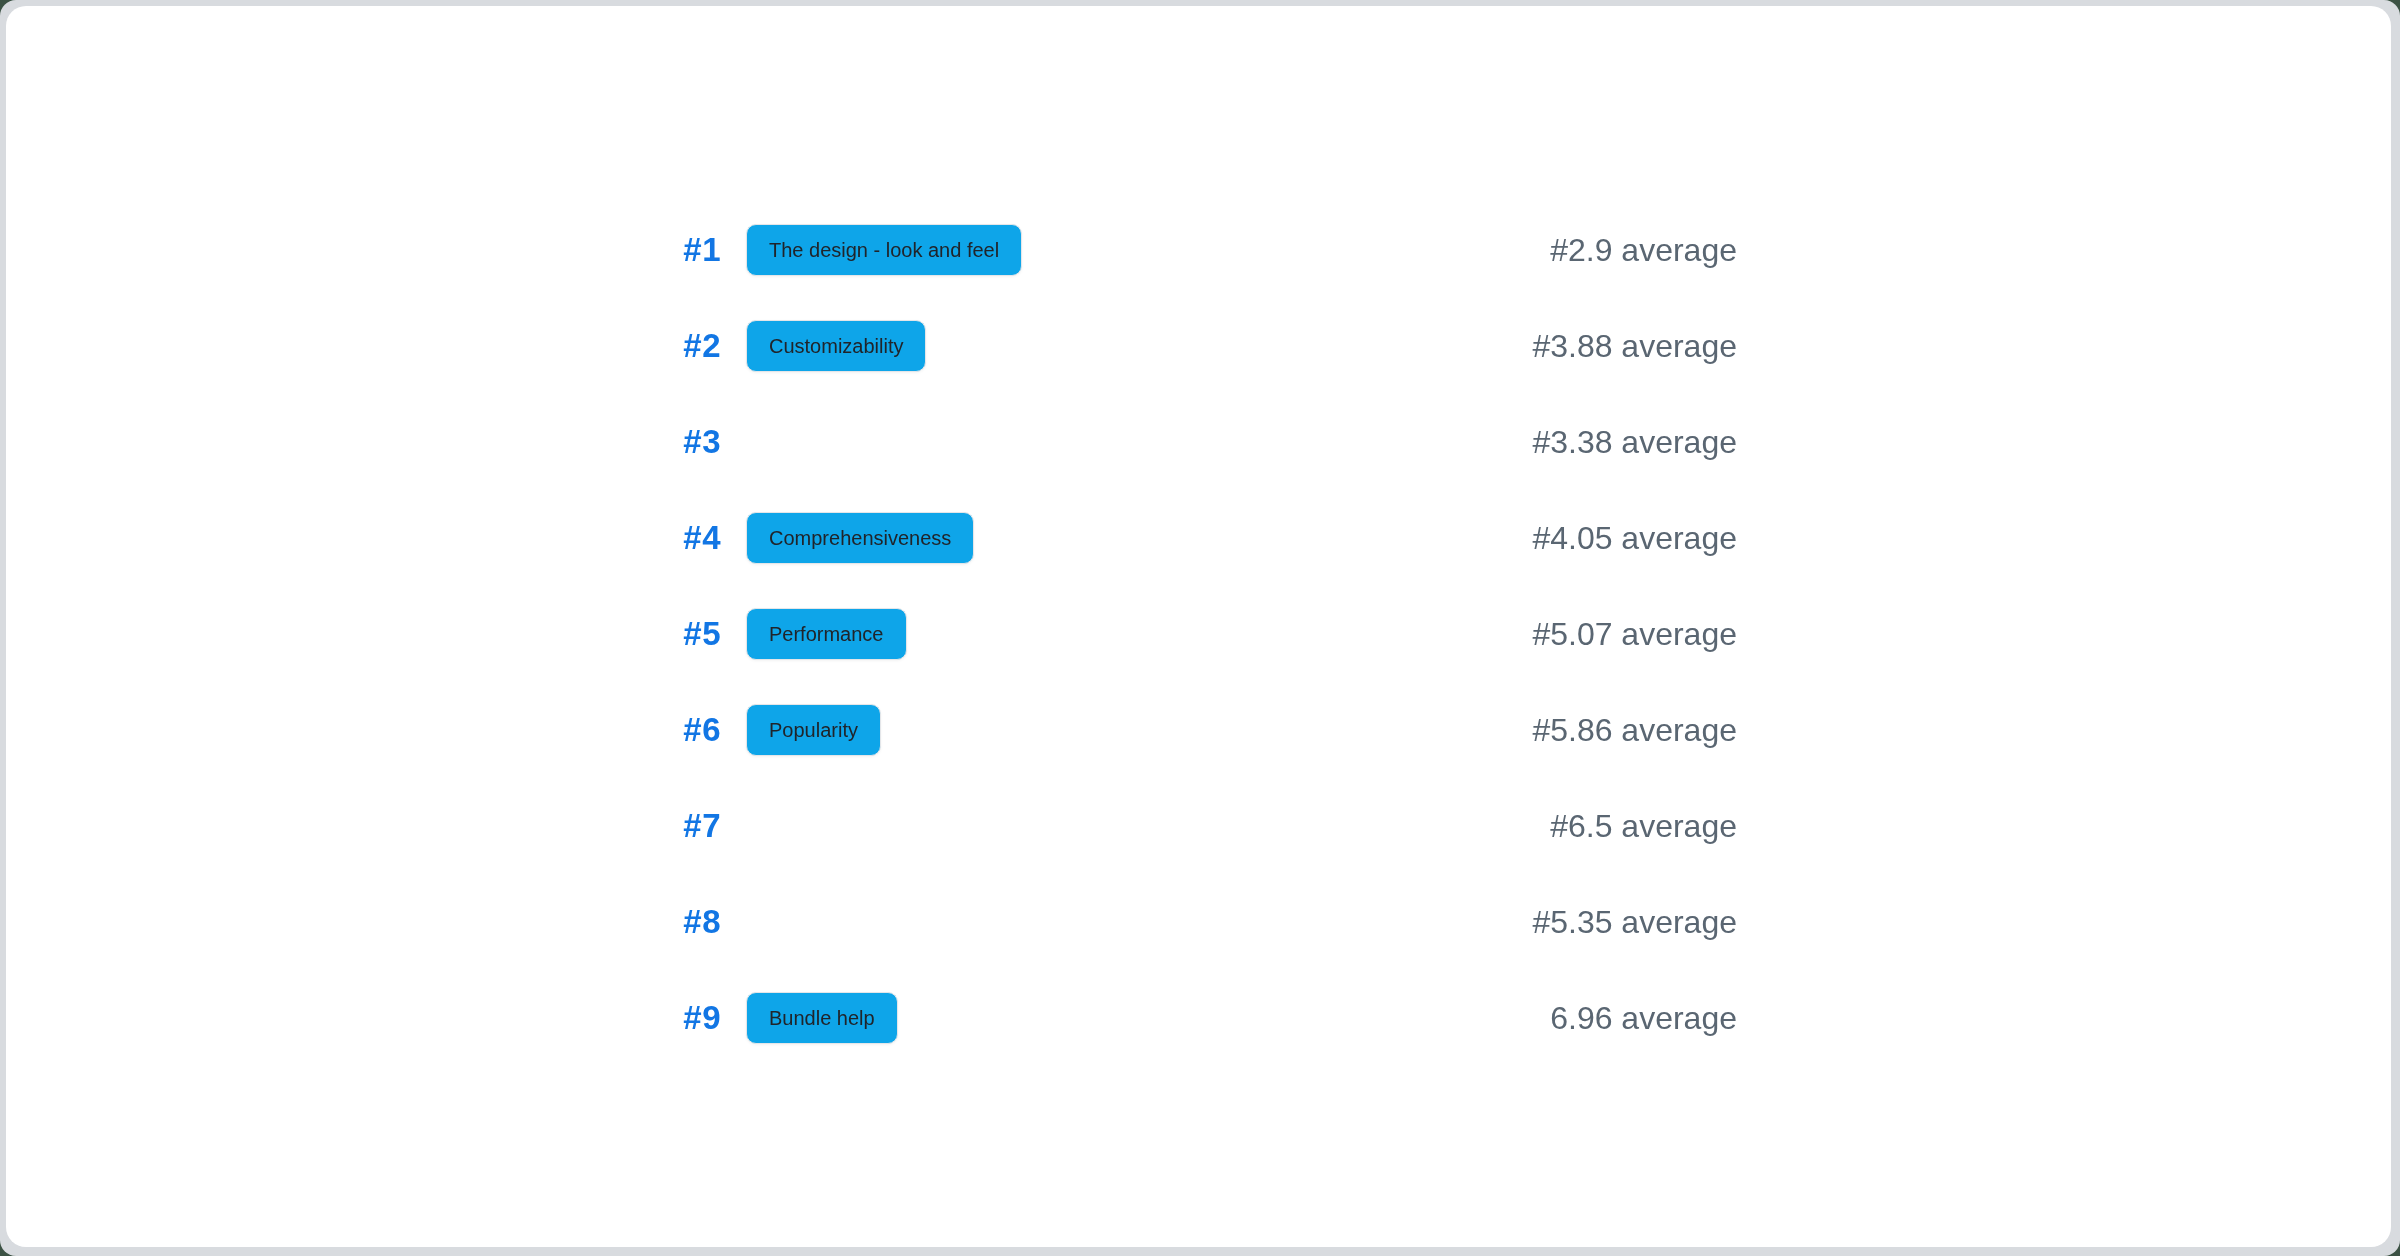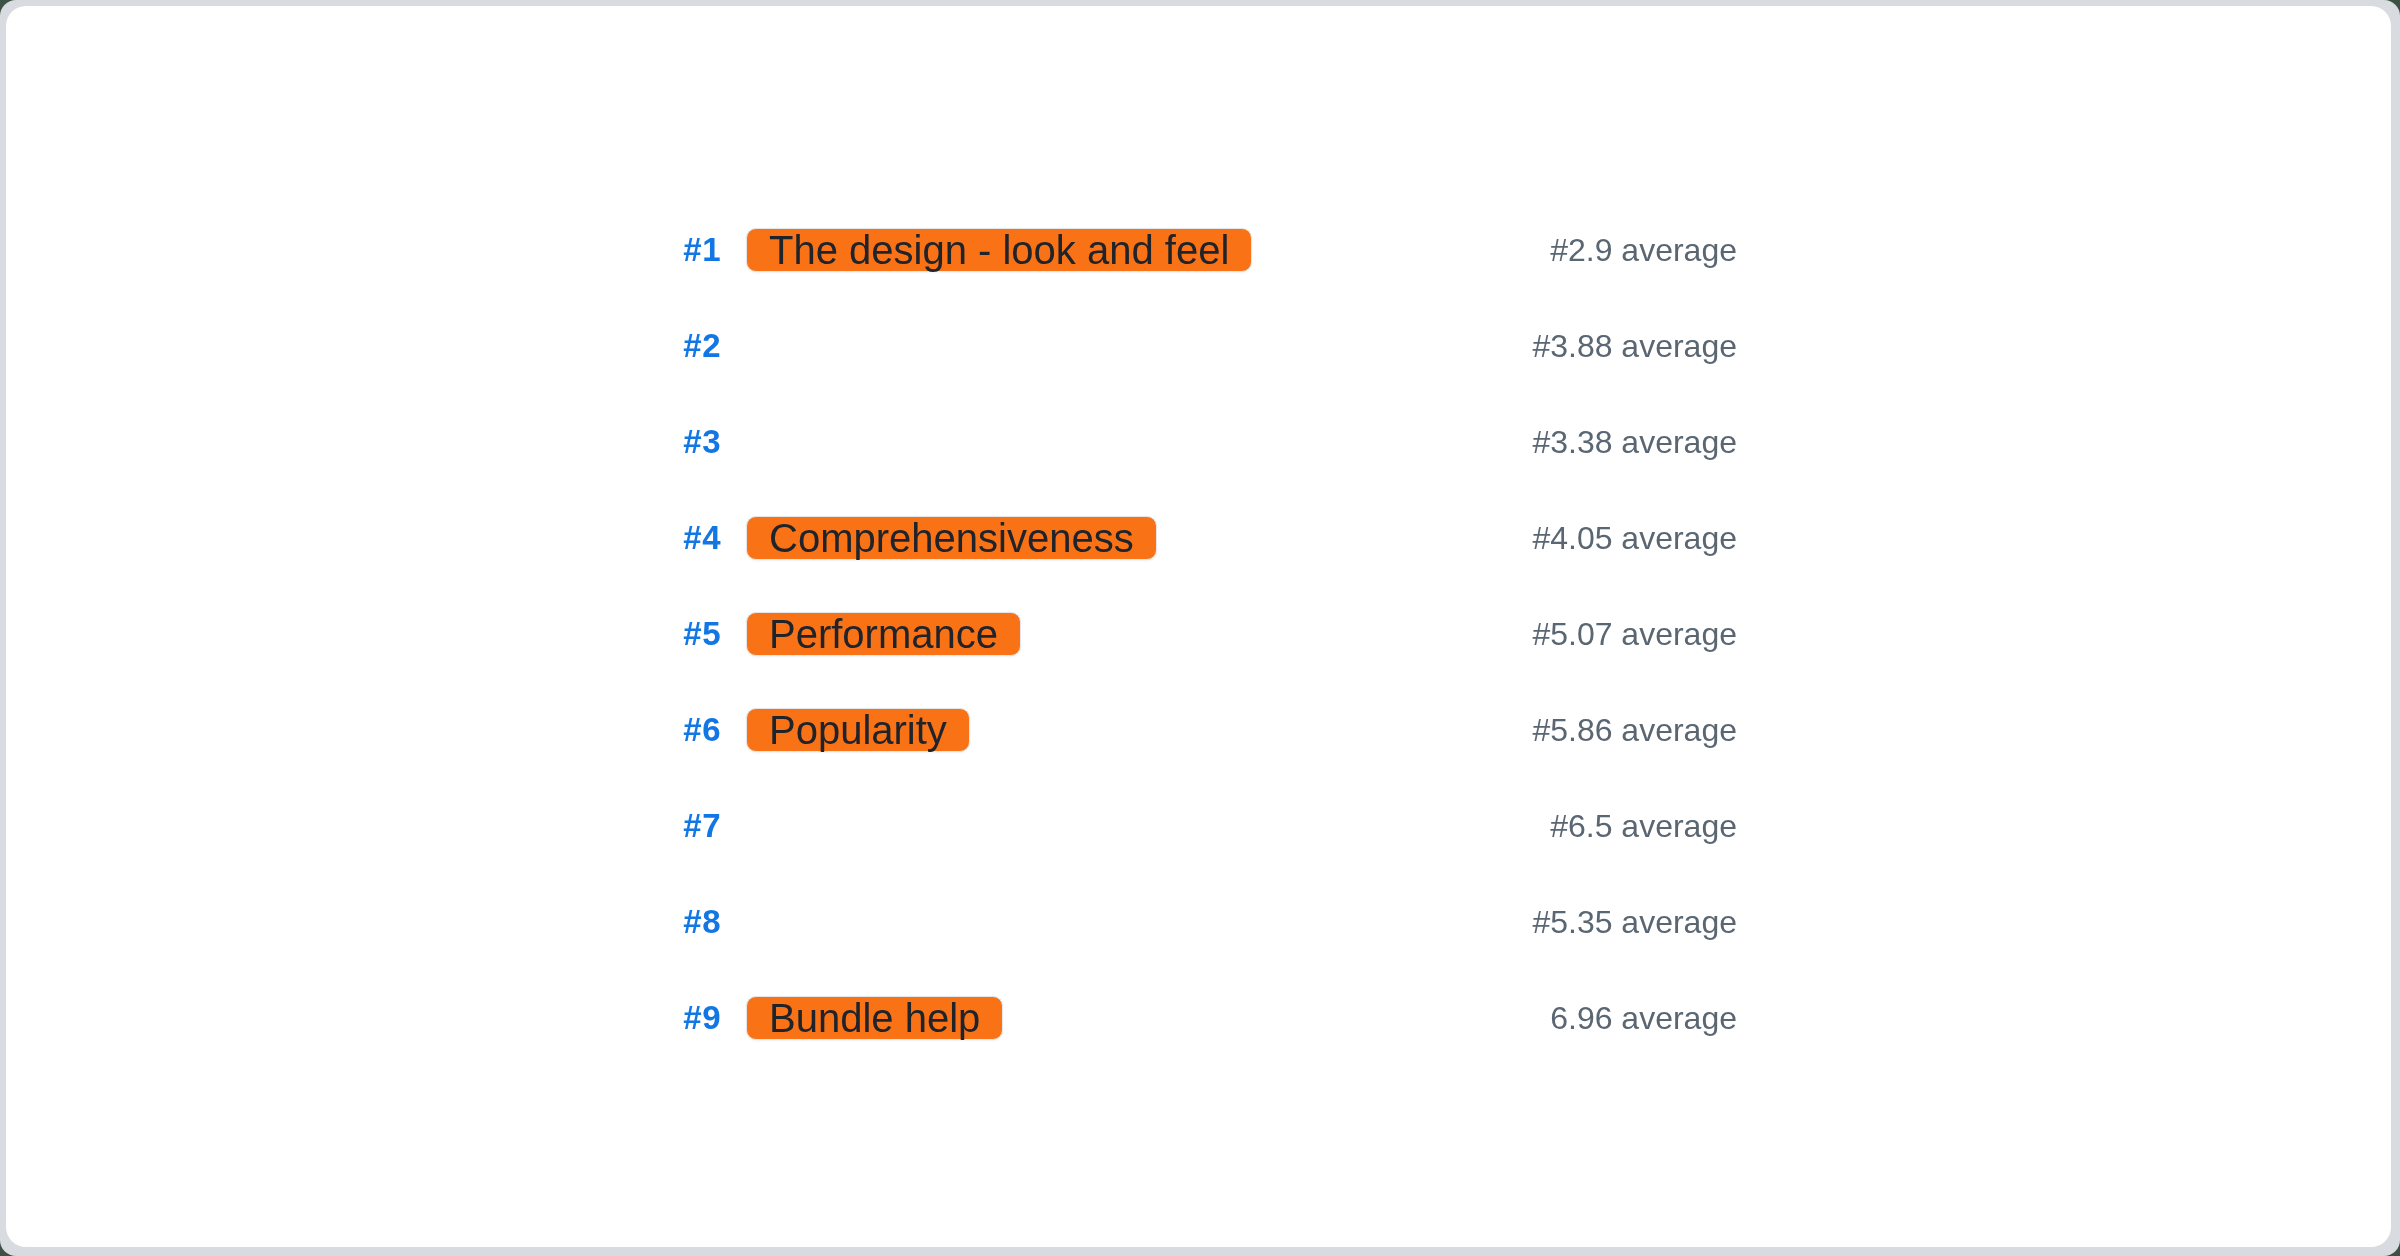--- a/index.html
+++ b/index.html
@@ -45,29 +45,29 @@
     width: 70px;
     text-align: right;
     font-size: 33px;
     font-weight: 700;
     color: #1276E4;
     letter-spacing: 0.5px;
   }
 
   .label-chip {
     margin-left: 25px;
-    height: 44px;
+    height: 52px;
     display: flex;
     align-items: center;
     padding: 0 22px;
-    background: #f97316;
+    background: #0ea5e9;
     border: 1px solid #E4E6E9;
     border-radius: 10px;
     box-shadow: 0 1px 3px rgba(0,0,0,0.05);
-    font-size: 40px;
+    font-size: 20px;
     color: #20242A;
     white-space: nowrap;
   }
 
   .average-value {
     margin-left: auto;
     font-size: 32px;
     color: #5A6672;
     white-space: nowrap;
   }
@@ -79,20 +79,21 @@
   <div class="card">
     <div class="ranking-list">
   <div class="ranking-row">
     <span class="rank-badge">#1</span>
     <span class="label-chip">The design - look and feel</span>
     <span class="average-value">#2.9 average</span>
   </div>
 
   <div class="ranking-row">
     <span class="rank-badge">#2</span>
+    <span class="label-chip">Customizability</span>
     <span class="average-value">#3.88 average</span>
   </div>
 
   <div class="ranking-row">
     <span class="rank-badge">#3</span>
     <span class="average-value">#3.38 average</span>
   </div>
 
   <div class="ranking-row">
     <span class="rank-badge">#4</span>

